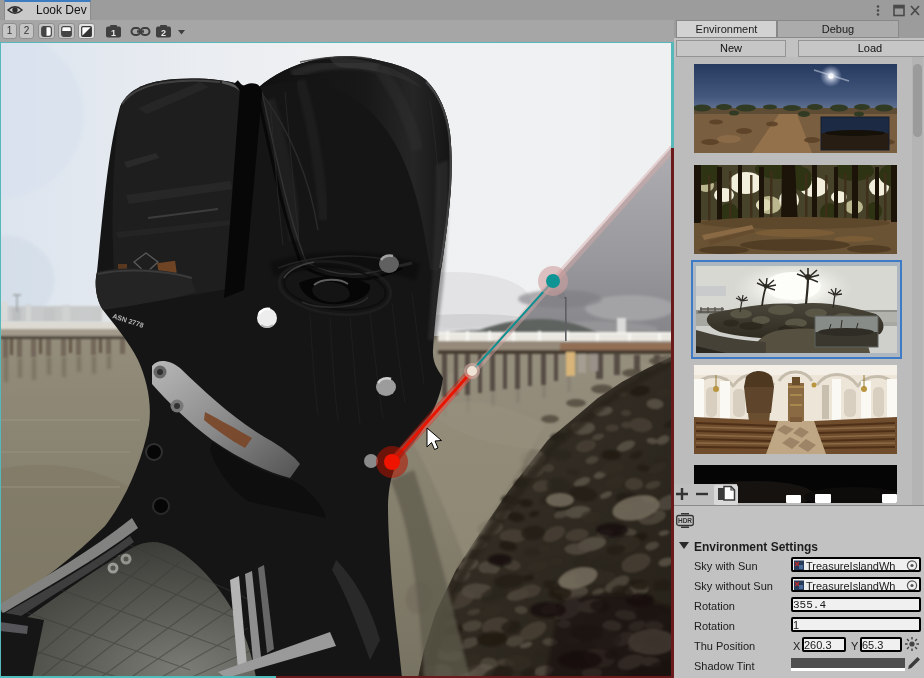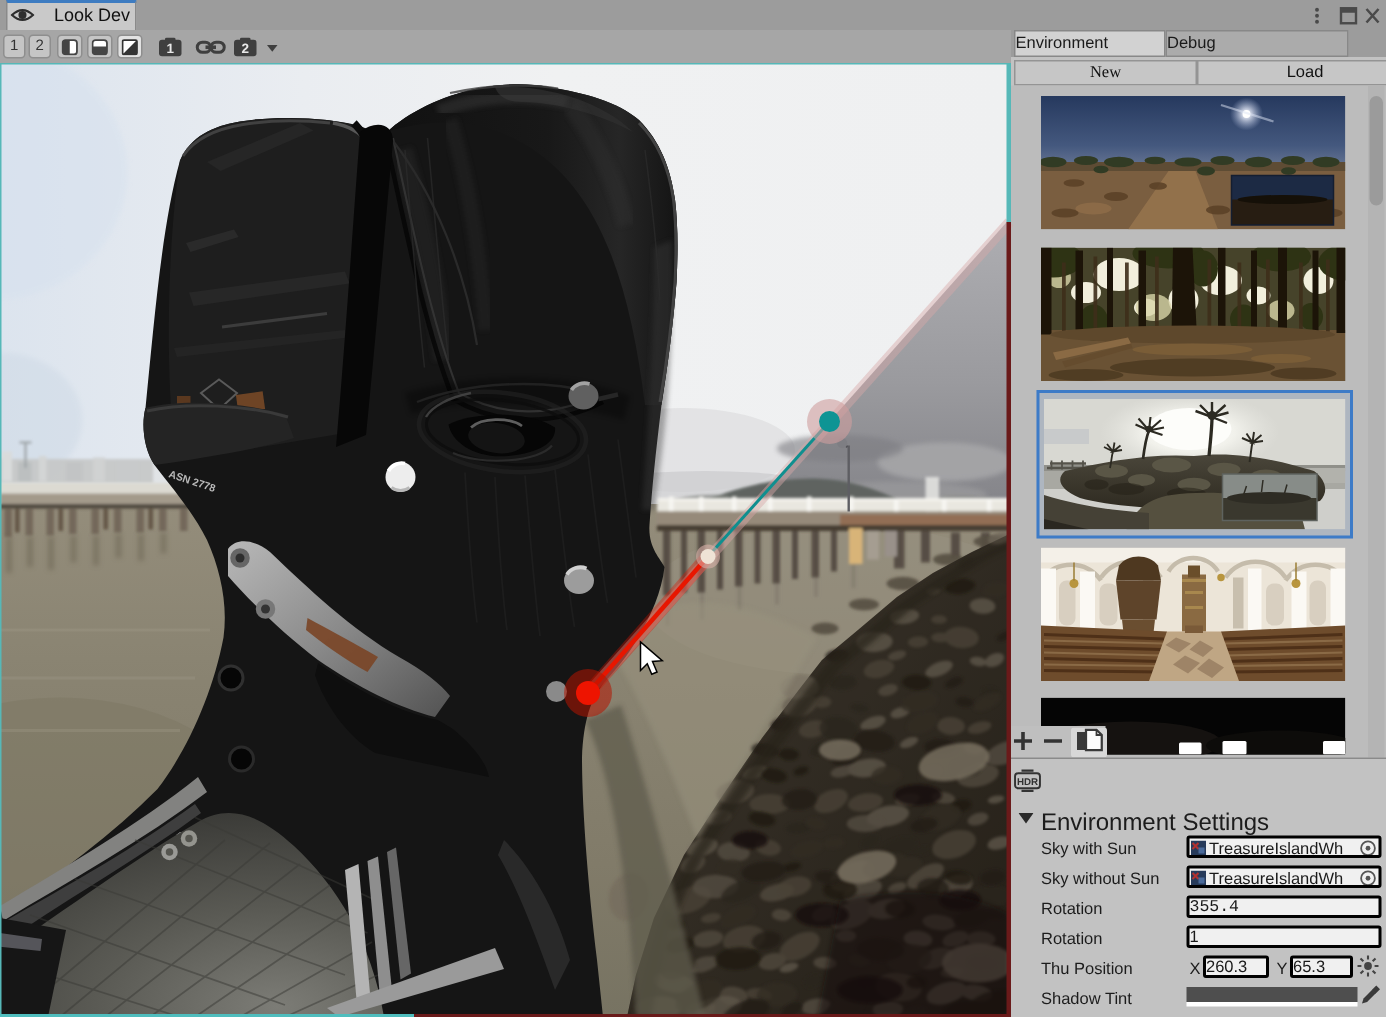--- a/index.html
+++ b/index.html
@@ -4,21 +4,21 @@
 <style>
   html,body{margin:0;padding:0;}
   body{width:924px;height:678px;overflow:hidden;font-family:"Liberation Sans",sans-serif;background:#9c9c9c;position:relative;}
   .abs{position:absolute;}
   #titlebar{left:0;top:0;width:924px;height:20px;background:#9c9c9c;}
   #tab{left:4px;top:0;width:87px;height:20px;background:#c9c9c9;border-top:2px solid #3e7cc1;border-left:1px solid #8a8a8a;border-right:1px solid #8a8a8a;box-sizing:border-box;}
   #tabtxt{left:24px;top:3px;font-size:12px;color:#111;margin-left:12px;}
   #toolbar{left:0;top:20px;width:674px;height:22px;background:#a6a6a6;}
   .tbtn{position:absolute;top:23px;height:16px;background:#c5c5c5;border:1px solid #8e8e8e;border-radius:3px;box-sizing:border-box;font-size:10px;color:#333;text-align:center;line-height:14px;}
   #rtabs{left:674px;top:20px;width:250px;height:18px;background:#9c9c9c;}
-  .rtab{position:absolute;top:20px;height:18px;box-sizing:border-box;border:1px solid #888;font-size:11px;color:#1a1a1a;text-align:left;line-height:17px;}
+  .rtab{position:absolute;top:20px;height:18px;box-sizing:border-box;border:1px solid #888;font-size:11px;color:#1a1a1a;text-align:center;line-height:17px;}
   #panel{left:674px;top:38px;width:250px;height:640px;background:#c2c2c2;}
   .btnrow{position:absolute;top:2px;height:17px;box-sizing:border-box;background:#c6c6c6;border:1px solid #949494;font-size:11px;color:#111;text-align:center;line-height:15px;}
   #list{position:absolute;left:0;top:19px;width:250px;height:448px;background:#bcbcbc;}
   .thumb{position:absolute;left:20px;width:203px;height:89px;overflow:hidden;}
   #scroll{position:absolute;left:238px;top:0px;width:11px;height:448px;background:#b4b4b4;}
   #sthumb{position:absolute;left:1px;top:7px;width:9px;height:73px;background:#9b9b9b;border-radius:5px;}
   #footer{position:absolute;left:0;top:446px;width:63px;height:21px;background:#bfbfbf;}
   #hdrrow{position:absolute;left:0;top:467px;width:250px;height:32px;background:#c2c2c2;border-top:1px solid #8a8a8a;}
   #hdrfield{position:absolute;left:22px;top:4px;width:225px;height:20px;background:#f2f2f2;border:1px solid #9a9a9a;border-radius:3px;box-sizing:border-box;font-size:12px;color:#1a1a1a;line-height:18px;padding-left:6px;}
   #settings{position:absolute;left:0;top:499px;width:250px;height:141px;background:#c2c2c2;}
@@ -82,21 +82,21 @@
     <text x="57.5" y="10.5" font-size="9" font-family="Liberation Sans" fill="#e8e8e8" text-anchor="middle" font-weight="bold">2</text>
 
     <path d="M72,5 l7,0 l-3.5,4.5 z" fill="#3f3f3f"></path>
   </svg>
 
   <div class="abs" id="rtabs"></div>
   <div class="rtab" style="left:676px;width:101px;background:#d2d2d2;">Environment</div>
   <div class="rtab" style="left:777px;width:122px;background:#ababab;">Debug</div>
 
   <div class="abs" id="panel">
-    <div class="btnrow" style="left:2px;width:122px;font-family:Liberation Serif, serif;">New</div>
+    <div class="btnrow" style="left:2px;width:110px;">New</div>
     <div class="btnrow" style="left:124px;width:144px;">Load</div>
     <div id="list">
       <div class="thumb" id="t1" style="top:7px;">
         <svg width="203" height="89" viewBox="0 0 203 89">
           <defs>
             <linearGradient id="dsky" x1="0" y1="0" x2="0" y2="1">
               <stop offset="0" stop-color="#26395e"></stop>
               <stop offset="0.75" stop-color="#44587e"></stop>
               <stop offset="1" stop-color="#5e6e8e"></stop>
             </linearGradient>
@@ -364,21 +364,21 @@
       <svg class="abs" style="left:2px;top:6px" width="18" height="17" viewBox="0 0 18 17">
         <path d="M5,1.8 h8 M5,15.2 h8" stroke="#333" stroke-width="1.5"></path>
         <rect x="0.7" y="3.5" width="16.6" height="10" rx="2" fill="none" stroke="#333" stroke-width="1.3"></rect>
         <text x="9" y="11.3" font-size="6.5" font-family="Liberation Sans" font-weight="bold" fill="#333" text-anchor="middle">HDR</text>
       </svg>
     </div>
     <div id="settings">
       <svg class="abs" style="left:5px;top:4px" width="10" height="9" viewBox="0 0 10 9">
         <path d="M0,1 h10 l-5,7 z" fill="#2a2a2a"></path>
       </svg>
-      <div class="lbl" style="top:3px;font-weight:normal;font-size:16px;">Environment Settings</div>
+      <div class="lbl" style="top:3px;font-weight:bold;font-size:12px;">Environment Settings</div>
       <div class="lbl" style="top:23px;">Sky with Sun</div>
       <div class="fld" style="top:20px;">
         <svg width="126" height="13" viewBox="0 0 126 13" style="position:absolute;left:0;top:0">
         <rect x="1" y="1.5" width="10" height="10" fill="#263a5a"></rect>
           <path d="M2,3 l4,4 M6,3 l-4,4" stroke="#b03030" stroke-width="1.4"></path>
           <rect x="6" y="6" width="4" height="4" fill="#4a6a9a"></rect>
         <text x="13" y="10.5" font-size="11" font-family="Liberation Sans" fill="#1a1a1a">TreasureIslandWh</text>
         <circle cx="119" cy="6.5" r="4.6" fill="none" stroke="#555" stroke-width="1.2"></circle>
           <circle cx="119" cy="6.5" r="1.6" fill="#555"></circle>
       </svg>

